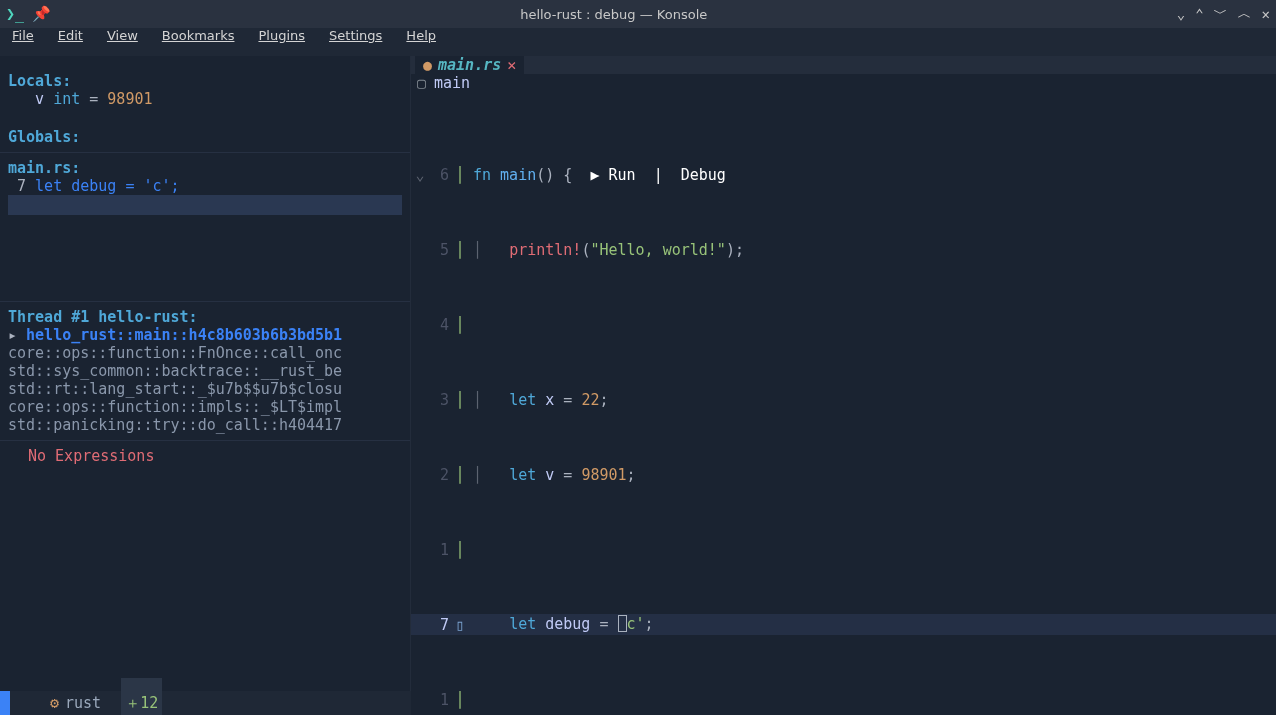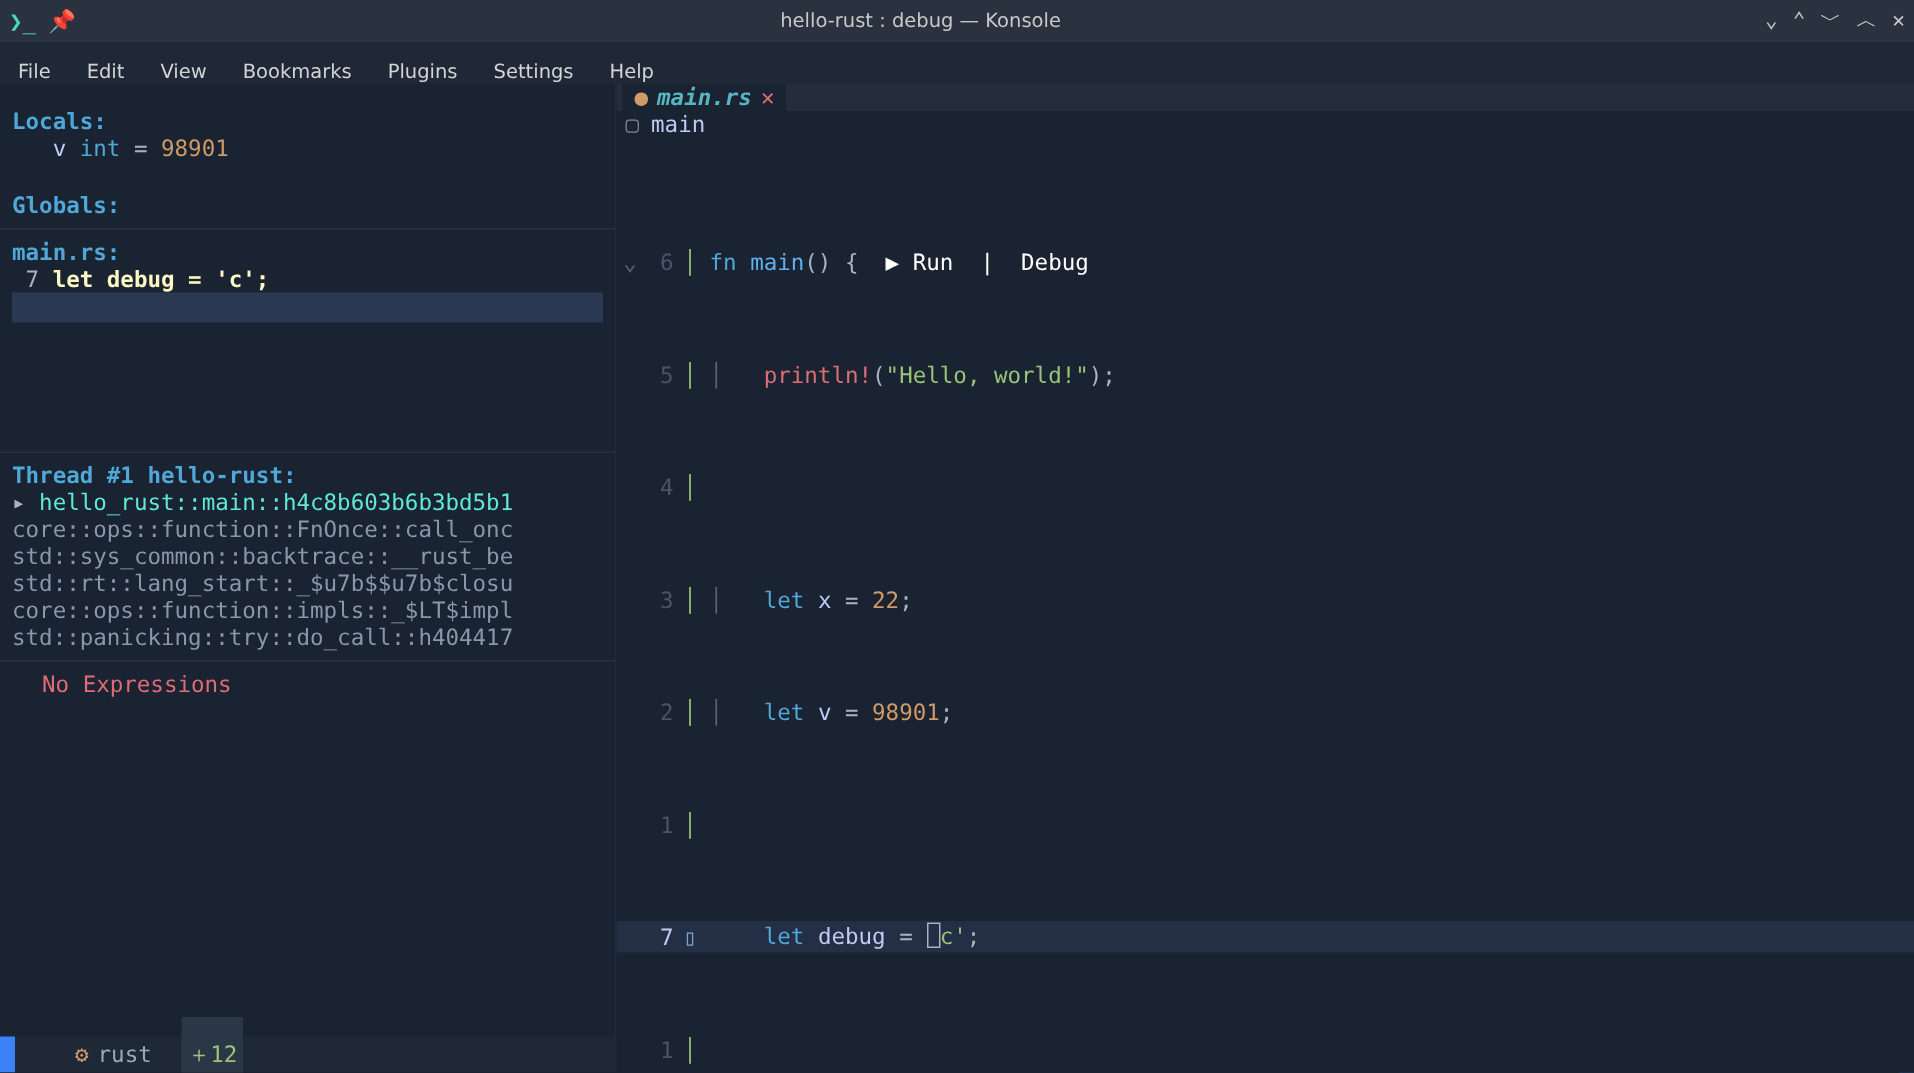--- a/index.html
+++ b/index.html
@@ -21,26 +21,27 @@
   color: #d4d4d4;
 }
 .titlebar-left { display: flex; align-items: center; gap: 8px; }
 .titlebar-title { flex: 1; text-align: center; font-family: "DejaVu Sans", sans-serif; font-size: 13px; color: #c8c8c8; }
 .titlebar-right { display: flex; align-items: center; gap: 10px; font-size: 14px; color: #c8c8c8; }
 .titlebar-right span { cursor: pointer; }
 .menubar {
   height: 28px;
   background: #1f2836;
   display: flex;
-  align-items: flex-end;
+  align-items: flex-start;
   gap: 24px;
   padding: 0 12px;
   font-family: "DejaVu Sans", sans-serif;
   font-size: 13px;
   color: #d4d4d4;
+  text-decoration: underline;
 }
 .menubar span { cursor: pointer; }
 .main {
   display: flex;
   height: calc(715px - 28px - 28px - 24px);
 }
 .sidebar {
   width: 410px;
   background: #1a2331;
   padding: 8px 8px;
@@ -49,24 +50,24 @@
   flex-direction: column;
 }
 .section-title { color: #4fa8d8; font-weight: bold; }
 .locals-row { white-space: pre; }
 .var-name { color: #c0caf5; }
 .var-type { color: #4fa8d8; }
 .var-eq { color: #abb2bf; }
 .var-val { color: #d19a66; }
 .file-title { color: #4fa8d8; font-weight: bold; }
 .ln { color: #abb2bf; }
-.code-preview { color: #fef9c3; font-weight: bold; }
+.code-preview { color: #3b82f6; }
 .empty-sel { background: #2a3852; display:block; height: 20px; }
 .thread-title { color: #4fa8d8; font-weight: bold; }
-.frame-current { color: #5eead4; font-weight: normal; }
+.frame-current { color: #3b82f6; font-weight: bold; }
 .frame-arrow { color: #abb2bf; }
 .frame { color: #8a97ab; white-space: nowrap; }
 .no-expr { color: #e06c75; margin-left: 20px; }
 .divider-h { height: 1px; background: #263042; margin: 6px -8px; }
 
 .editor-area {
   flex: 1;
   display: flex;
   flex-direction: column;
   border-left: 1px solid #232c3b;

